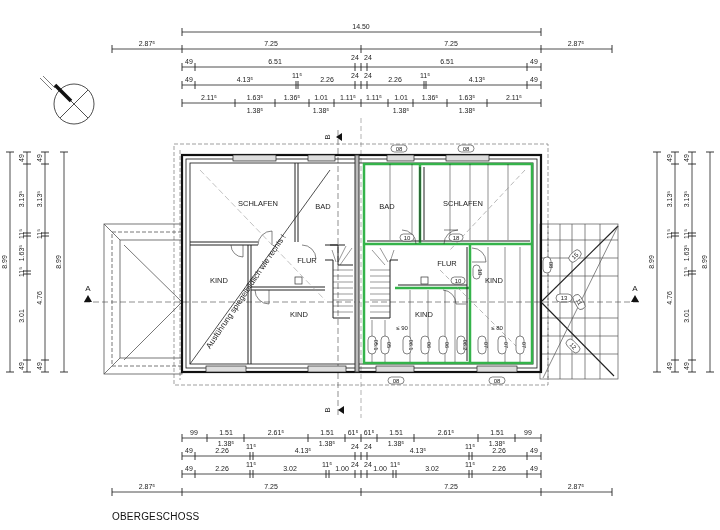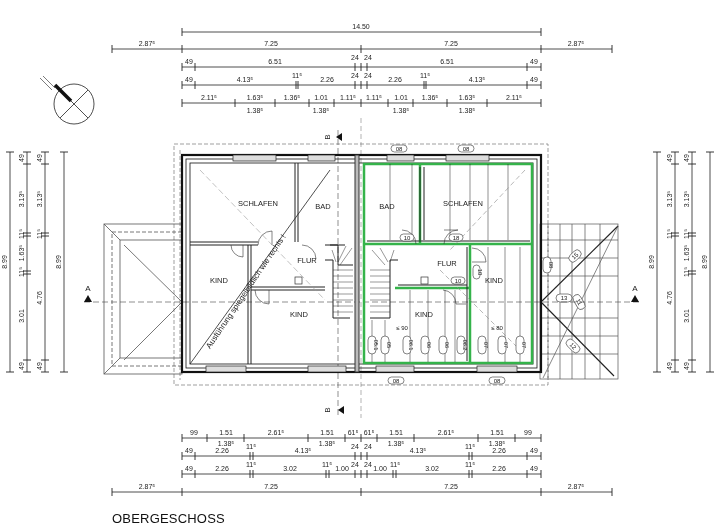--- a/index.html
+++ b/index.html
@@ -1,18 +1,18 @@
 <!DOCTYPE html>
 <html><head>
 <meta charset="utf-8">
 <style>
   html, body { margin: 0; padding: 0; background: #ffffff; }
   body { width: 720px; height: 530px; overflow: hidden; position: relative; font-family: "Liberation Sans", sans-serif; }
   #plan { position: absolute; left: 0; top: 0; }
-  .title { position: absolute; left: 112px; top: 511px; font-size: 13px; color: #111; letter-spacing: 0.2px; font-family: "Liberation Sans", sans-serif; }
+  .title { position: absolute; left: 112px; top: 511px; font-size: 10px; color: #111; letter-spacing: 0.2px; font-family: "Liberation Sans", sans-serif; }
   svg text { font-family: "Liberation Sans", sans-serif; fill: #222; }
   .dim text { font-size: 7px; }
   .room text { font-size: 7.5px; }
 </style>
 </head>
 <body>
 
 <svg id="plan" width="720" height="530" viewBox="0 0 720 530" xmlns="http://www.w3.org/2000/svg">
   <defs>
     <g id="tk">

